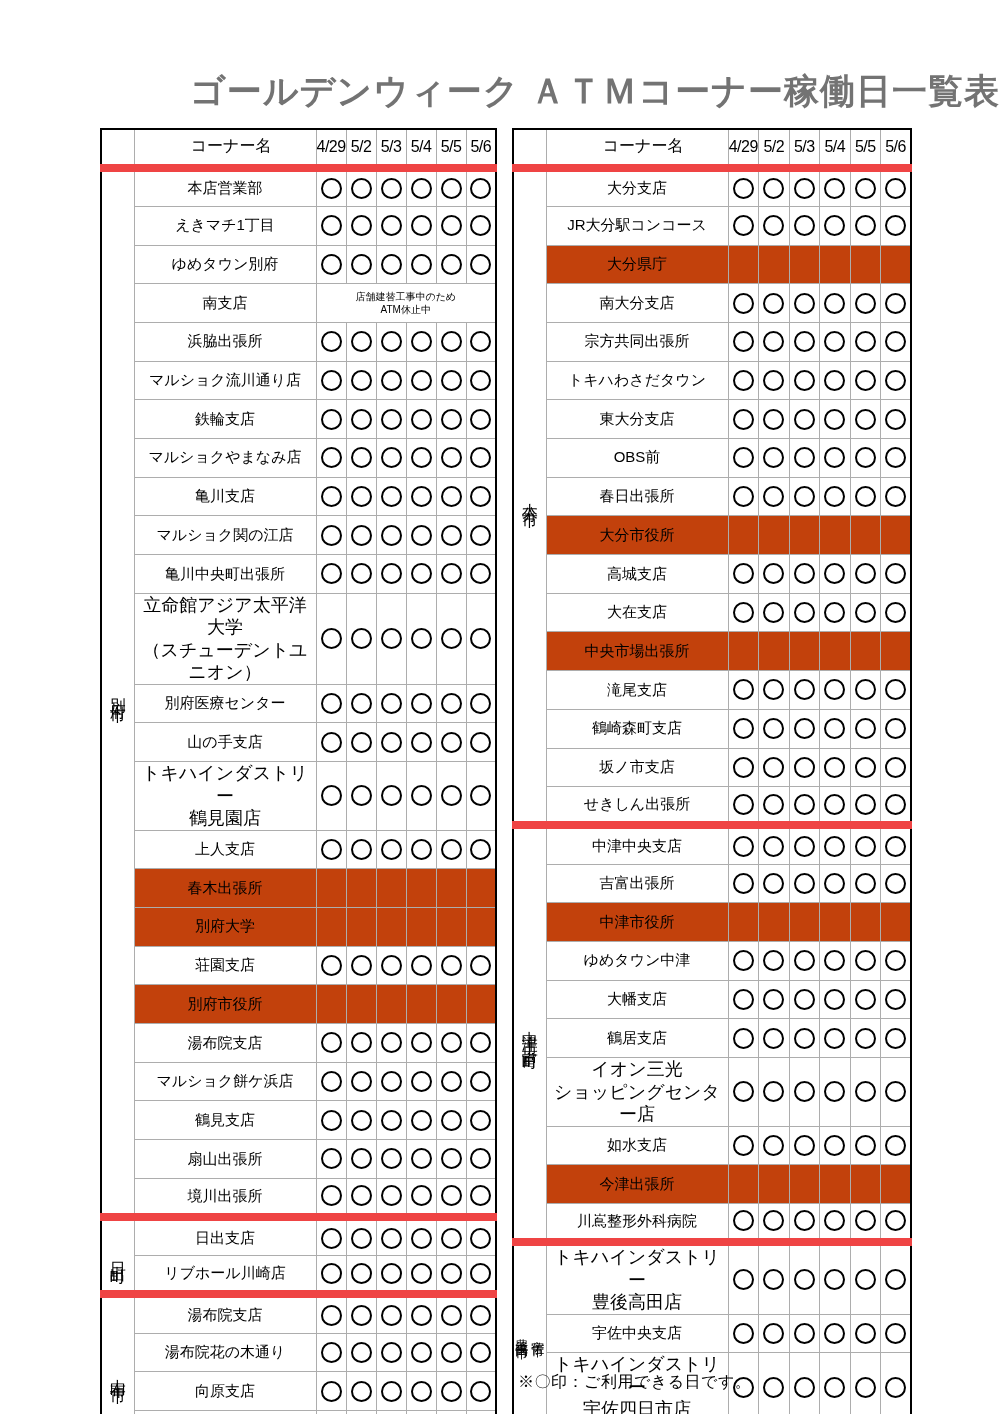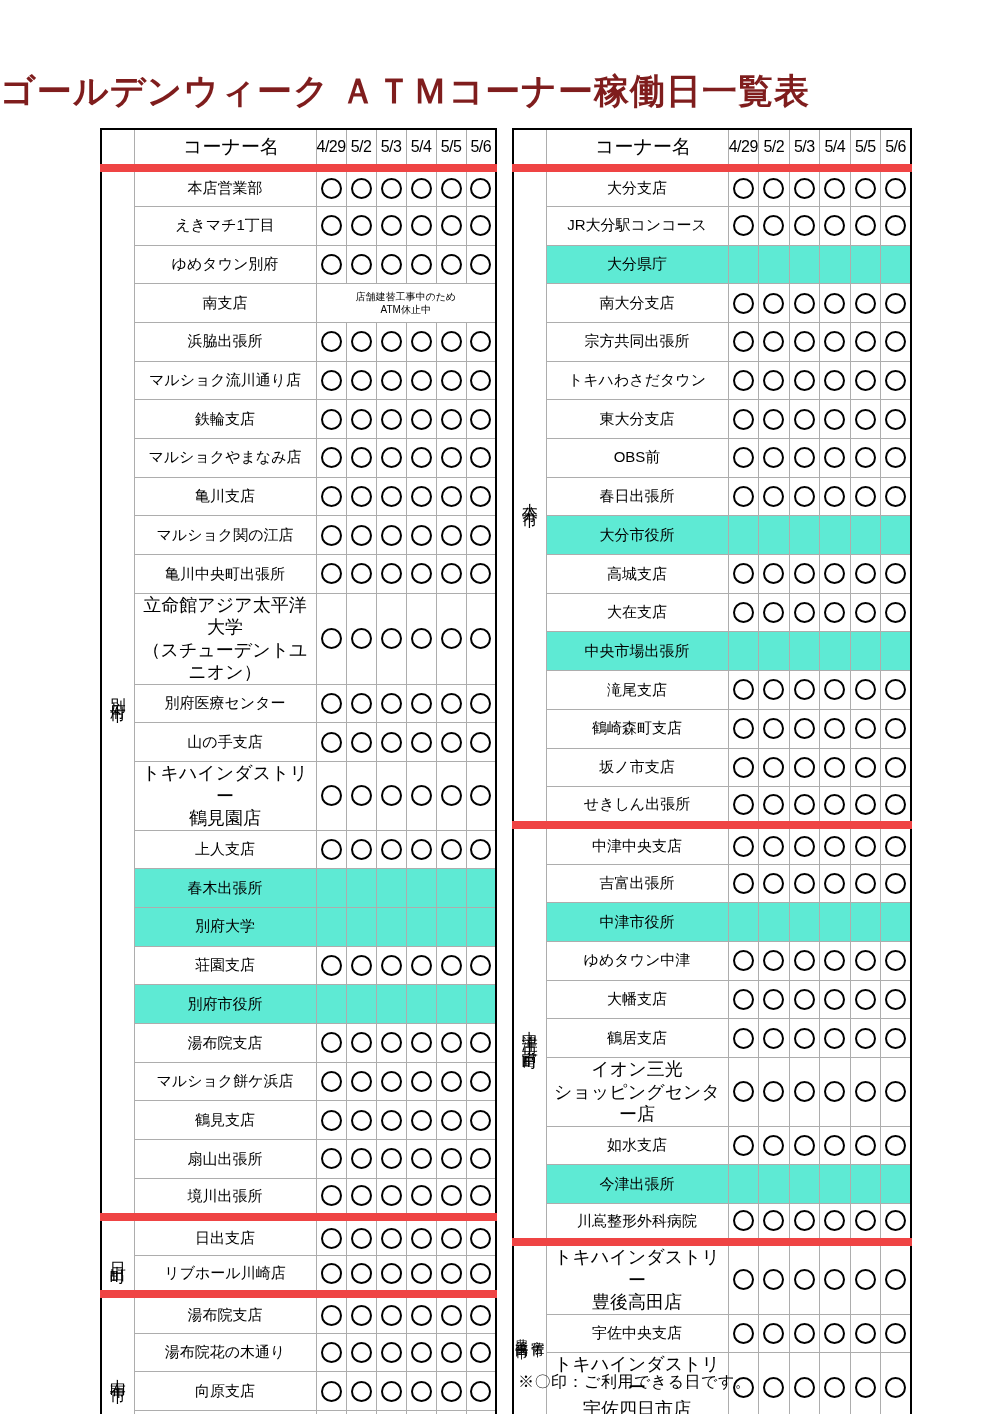--- a/index.html
+++ b/index.html
@@ -11,26 +11,26 @@
     font-family: "Liberation Sans", sans-serif;
     color: #000000;
     overflow: hidden;
   }
   .title {
     position: absolute;
     top: 68px;
     left: 0;
     width: 100%;
     margin: 0;
-    text-align: left;
+    text-align: right;
     font-size: 35px;
     line-height: 46px;
     font-weight: 600;
     letter-spacing: 1px;
-    color: #7f1d1d;
+    color: #737373;
   }
   .atm-table { position: absolute; top: 128px; }
   .atm-table.left  { left: 100px; width: 397px; }
   .atm-table.right { left: 512px; width: 400px; }
 
   table {
     border-collapse: collapse;
     table-layout: fixed;
     width: 100%;
     border: 2px solid #000000;
@@ -39,26 +39,26 @@
     padding: 0;
     border: 1px solid #ADADAD;
     text-align: center;
     vertical-align: middle;
     overflow: hidden;
   }
   tr { height: 38.7px; }
   thead td { border-bottom: 2px solid #000000; }
   tr.group-start td { border-top: 8px solid #ef4444; }
 
-  td.head-name { font-size: 19px; padding-left: 12px; }
+  td.head-name { font-size: 16px; padding-left: 12px; }
   td.head-date { font-size: 16px; letter-spacing: -0.5px; }
 
   td.name { font-size: 15px; white-space: pre-line; line-height: 1.25; }
   td.name.multiline { font-size: 18px; }
-  td.gray { background: #5eead4; }
+  td.gray { background: #c2410c; }
 
   td.group-cell { vertical-align: middle; text-align: center; }
   .group-inner { display: inline-flex; flex-direction: row; gap: 3px; align-items: center; justify-content: center; }
   .vlabel {
     writing-mode: vertical-rl;
     text-orientation: upright;
     font-size: 16px;
     letter-spacing: 4px;
     line-height: 1;
   }

